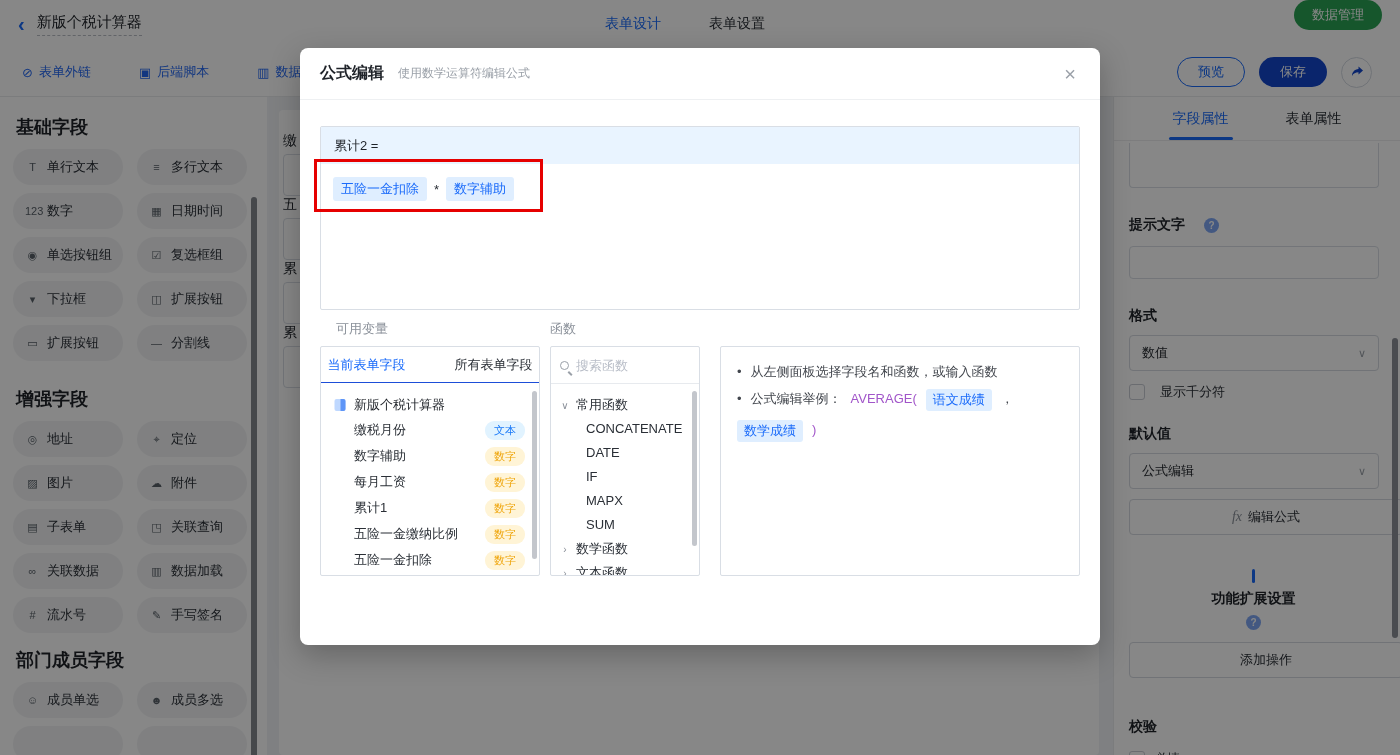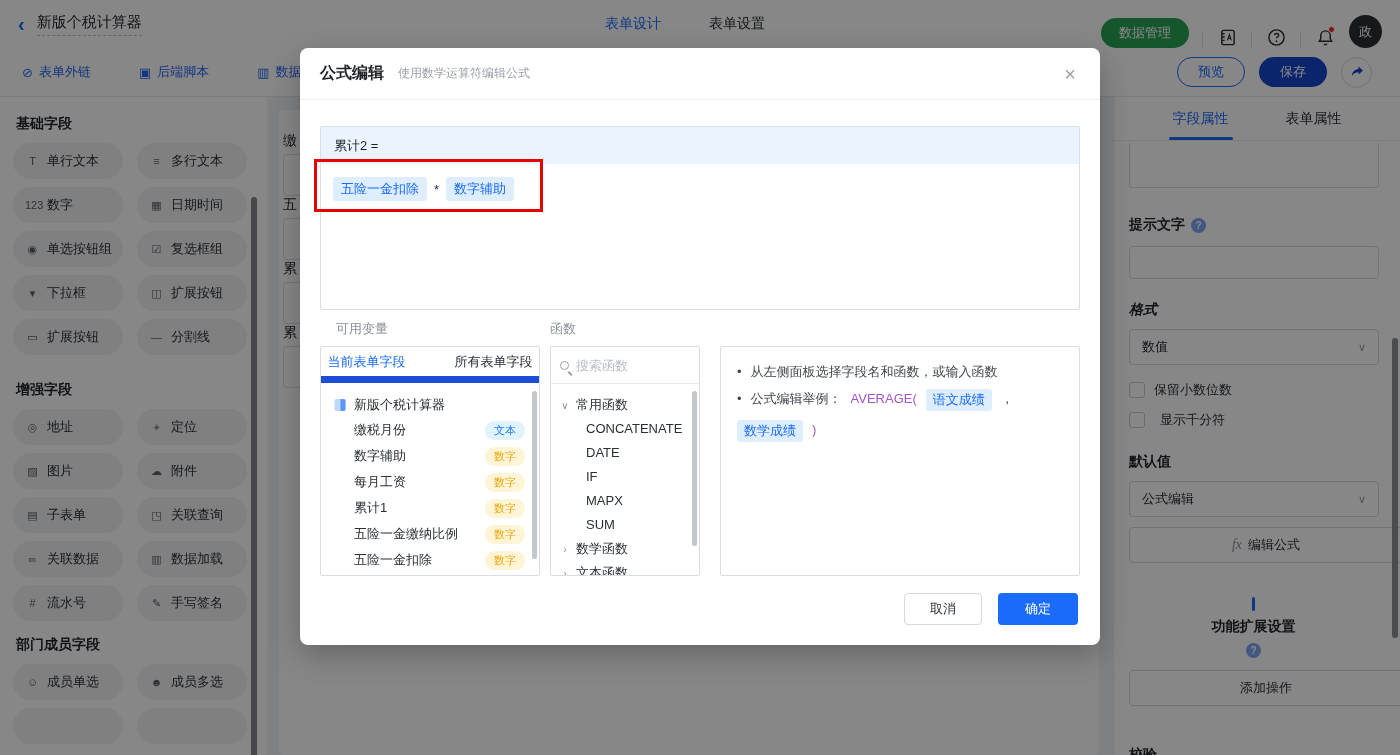--- a/index.html
+++ b/index.html
@@ -8,62 +8,62 @@
   .abs { position:absolute; }
   #stage { position:relative; width:1400px; height:755px; }
 
   
   #topbar { left:0; top:0; width:1400px; height:48px; background:#fff; display:flex; align-items:center; z-index:1; }
   .back-btn { margin-left:18px; color:#1A6BFA; font-size:20px; font-weight:bold; cursor:pointer; line-height:1; }
   .app-title { margin-left:12px; font-size:15px; color:#1F2329; border-bottom:1px dashed #B9BDC4; padding-bottom:3px; }
   .top-tabs { position:absolute; left:605px; top:0; height:48px; display:flex; gap:48px; align-items:center; }
   .top-tab { font-size:14px; color:#2A2F36; cursor:pointer; }
   .top-tab.active { color:#1A6BFA; }
-  .top-right { position:absolute; right:18px; top:0; height:48px; display:flex; align-items:flex-end; gap:13px; }
+  .top-right { position:absolute; right:18px; top:0; height:48px; display:flex; align-items:flex-start; gap:13px;flex-direction:column; }
   .pill-green { background:#2AA254; color:#fff; font-size:13px; padding:6px 18px; border-radius:16px; cursor:pointer; }
   .vdiv { width:1px; height:16px; background:#DCDFE4; }
   .tb-icon { width:22px; height:22px; display:flex; align-items:center; justify-content:center; color:#2A2F36; cursor:pointer; position:relative; }
   .tb-icon svg { display:block; }
   .bell-dot { position:absolute; right:1px; top:0; width:7px; height:7px; border-radius:50%; background:#F5222D; border:1px solid #fff; }
   .avatar { width:33px; height:33px; border-radius:50%; background:#2B2E33; color:#fff; font-size:13px; display:flex; align-items:center; justify-content:center; cursor:pointer; }
 
   
   #toolbar { left:0; top:48px; width:1400px; height:49px; background:#fff; border-bottom:1px solid #E8EAED; z-index:1; }
   .tool-links { position:absolute; left:22px; top:0; height:48px; display:flex; gap:48px; align-items:center; }
   .tool-link { display:flex; align-items:center; gap:6px; color:#2468F2; font-size:13px; cursor:pointer; white-space:nowrap; }
   .tool-link .tico { font-size:13px; }
   .tool-right { position:absolute; right:28px; top:0; height:48px; display:flex; align-items:center; gap:14px; }
   .btn-outline-blue { width:68px; height:30px; border:1px solid #1A6BFA; color:#1A6BFA; border-radius:16px; background:#fff; font-size:13px; display:flex; align-items:center; justify-content:center; cursor:pointer; }
   .btn-fill-blue { width:68px; height:30px; border-radius:16px; background:#1347CC; color:#fff; font-size:13px; display:flex; align-items:center; justify-content:center; cursor:pointer; }
   .share-circle { width:31px; height:31px; border-radius:50%; border:1px solid #D4D9E1; display:flex; align-items:center; justify-content:center; cursor:pointer; }
 
   
   #sidebar { left:0; top:97px; width:267px; height:658px; background:#fff; overflow:hidden; z-index:1; }
-  .sb-title { margin:18px 0 10px 16px; font-size:14px; font-weight:bold; color:#1F2329; }
+  .sb-title { margin:18px 0 10px 16px; font-size:18px; font-weight:bold; color:#1F2329; }
   .fieldgrid { padding:0 16px 0 13px; display:grid; grid-template-columns:110px 110px; column-gap:14px; row-gap:8px; }
   .fbtn { height:36px; background:#F1F2F4; border-radius:18px; display:flex; align-items:center; padding-left:12px; gap:7px; font-size:13px; color:#2A2F36; cursor:pointer; white-space:nowrap; overflow:hidden; }
   .fico { font-size:11px; color:#596068; width:15px; text-align:center; flex:none; }
   .sb-scroll { position:absolute; left:251px; top:100px; width:6px; height:572px; border-radius:3px; background:#84888F; }
 
   
   #canvas { left:267px; top:97px; width:846px; height:658px; background:#F0F2F5; z-index:0; overflow:hidden; }
   .form-card { position:absolute; left:12px; top:13px; width:820px; height:645px; background:#fff; border-radius:4px; padding:22px 0 0 4px; }
   .cv-label { font-size:14px; color:#1F2329; margin-top:24px; }
   .cv-label:first-child { margin-top:0; }
   .cv-input { margin-top:4px; width:120px; height:42px; border:1px solid #D9DEE5; border-radius:4px; background:#fff; }
 
   
   #rpanel { left:1113px; top:97px; width:287px; height:658px; background:#fff; border-left:1px solid #E8EAED; z-index:1; overflow:hidden; }
   .rp-tabs { height:44px; display:flex; align-items:center; justify-content:space-around; padding:0 30px; border-bottom:1px solid #ECEDEF; position:relative; }
   .rp-tab { font-size:14px; color:#2A2F36; cursor:pointer; padding:12px 4px; position:relative; }
   .rp-tab.active { color:#1A6BFA; }
   .rp-tab.active::after { content:""; position:absolute; left:0; right:0; bottom:0; height:3px; background:#1A6BFA; border-radius:2px; }
   .rp-body { padding:0 22px 0 15px; }
   .rp-box { width:250px; border:1px solid #D9DEE5; border-radius:4px; background:#fff; }
-  .rp-label { font-size:14px; font-weight:bold; color:#1F2329; display:flex; align-items:center; gap:6px; }
+  .rp-label { font-size:14px; font-weight:bold; color:#1F2329; display:flex; align-items:center; gap:19px; }
   .help-dot { width:15px; height:15px; border-radius:50%; background:#7FA7F4; color:#fff; font-size:10px; display:flex; align-items:center; justify-content:center; cursor:pointer; }
   .rp-select { width:250px; height:36px; border:1px solid #D5D9E0; border-radius:4px; display:flex; align-items:center; justify-content:space-between; padding:0 12px; font-size:13px; color:#1F2329; cursor:pointer; background:#fff; }
   .chev { color:#9AA0A8; font-size:11px; }
   .cb-row { display:flex; align-items:center; gap:9px; font-size:13px; color:#2A2F36; }
   .cb { width:16px; height:16px; border:1px solid #C8CCD4; border-radius:3px; background:#fff; cursor:pointer; flex:none; }
   .rp-btn { width:274px; height:36px; border:1px solid #D5D9E0; border-radius:4px; background:#fff; font-size:13px; color:#2A2F36; display:flex; align-items:center; justify-content:center; gap:6px; cursor:pointer; }
   .fx { font-style:italic; color:#8A9099; font-family:"Liberation Serif","DejaVu Serif",serif; font-size:14px; }
   .sec-head { display:flex; align-items:center; gap:7px; font-size:14px; font-weight:bold; color:#1F2329; }
   .sec-bar { width:3px; height:14px; background:#1A6BFA; border-radius:2px; }
   .rp-scroll { position:absolute; right:2px; top:241px; width:6px; height:300px; border-radius:3px; background:#8C9097; }
@@ -77,21 +77,21 @@
   .m-close { margin-left:auto; font-size:20px; color:#9AA0A8; cursor:pointer; line-height:1; }
   .formula-box { position:absolute; left:20px; top:78px; width:760px; height:184px; border:1px solid #D9DEE5; border-radius:2px; overflow:hidden; }
   .formula-head { height:37px; background:#E9F4FF; display:flex; align-items:center; padding-left:13px; font-size:13px; color:#1F2329; }
   .formula-body { padding:13px 12px; display:flex; align-items:center; }
   .token { background:#DFEEFF; color:#1A6BFA; font-size:13px; padding:3px 8px; border-radius:3px; cursor:pointer; }
   .op { margin:0 7px; font-size:13px; color:#2A2F36; }
   .m-sec-label { position:absolute; font-size:13px; color:#8A9099; }
   .panel { position:absolute; top:298px; height:230px; border:1px solid #D9DEE5; border-radius:2px; background:#fff; overflow:hidden; }
   
   #vars-panel { left:20px; width:220px; }
-  .v-tabs { height:36px; display:flex; border-bottom:7px solid #1d4ed8;gap:36px; }
+  .v-tabs { height:36px; display:flex; border-bottom:1px solid #1d4ed8;gap:36px; }
   .v-tab { flex:1; display:flex; align-items:center; justify-content:center; font-size:13px; color:#2A2F36; cursor:pointer; }
   .v-tab.active { color:#1A6BFA; }
   .v-tree { padding:10px 10px 0 12px; }
   .v-form-row { display:flex; align-items:center; gap:7px; font-size:13px; color:#1F2329; height:24px; }
   .doc-ico { width:14px; height:14px; flex:none; }
   .v-row { display:flex; align-items:center; justify-content:space-between; padding-left:21px; height:26px; cursor:pointer; }
   .v-name { font-size:13px; color:#2A2F36; white-space:nowrap; overflow:hidden; }
   .badge { font-size:11px; padding:2px 9px; border-radius:9px; flex:none; margin-right:4px; }
   .badge-blue { background:#E1F3FF; color:#1A7AF8; }
   .badge-gold { background:#FFF4D6; color:#EFA50B; }
@@ -350,30 +350,26 @@
       <span class="rp-tab active">字段属性</span>
       <span class="rp-tab">表单属性</span>
     </div>
     <div class="rp-body">
       <div class="rp-box" style="height:45px; margin-top:2px; border-top:none; border-top-left-radius:0; border-top-right-radius:0;"></div>
       <div class="rp-label" style="margin-top:28px;">
         <span>提示文字</span>
         <span class="help-dot">?</span>
       </div>
       <div class="rp-box" style="height:33px; margin-top:12px;"></div>
-      <div class="rp-label" style="margin-top:22px;font-style:italic;">
+      <div class="rp-label" style="margin-top:28px;">
         <span>格式</span>
       </div>
       <div class="rp-select" style="margin-top:10px;">
         <span>数值</span>
         <span class="chev">∨</span>
-      </div>
-      <div class="cb-row" style="margin-top:16px;">
-        <span class="cb"></span>
-        <span>保留小数位数</span>
       </div>
       <div class="cb-row" style="margin-top:12px;gap:15px;">
         <span class="cb"></span>
         <span>显示千分符</span>
       </div>
       <div class="rp-label" style="margin-top:24px;">
         <span>默认值</span>
       </div>
       <div class="rp-select" style="margin-top:10px;">
         <span>公式编辑</span>
@@ -516,21 +512,17 @@
         <span class="h-bullet">•</span>
         <span>公式编辑举例：</span>
         <span class="h-fn">AVERAGE(</span>
         <span class="token">语文成绩</span>
         <span>，</span>
         <span class="token">数学成绩</span>
         <span class="h-fn">)</span>
       </div>
     </div>
 
-    <div class="m-footer">
-      <span class="btn-cancel">取消</span>
-      <span class="btn-confirm">确定</span>
-    </div>
   </section>
 
   <div id="red-box" class="abs"></div>
 
 </div>
 
 </body></html>

